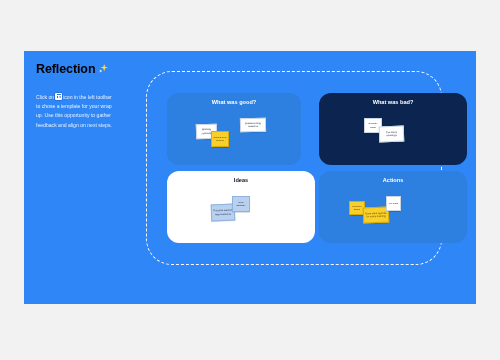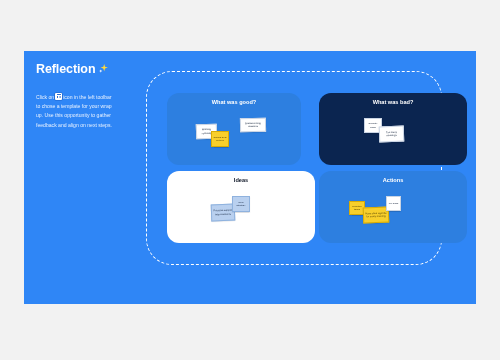--- a/index.html
+++ b/index.html
@@ -27,21 +27,21 @@
   
   .info {
     position: absolute;
     left: 12px;
     top: 12px;
     width: 100px;
   }
   .title {
     font-size: 12.5px;
     font-weight: bold;
-    color: #ffffff;
+    color: #000000;
     letter-spacing: -0.1px;
     line-height: 1;
     display: flex;
     align-items: center;
     gap: 3px;
     white-space: nowrap;
   }
   .sparkle-icon {
     display: inline-block;
     width: 11px;

